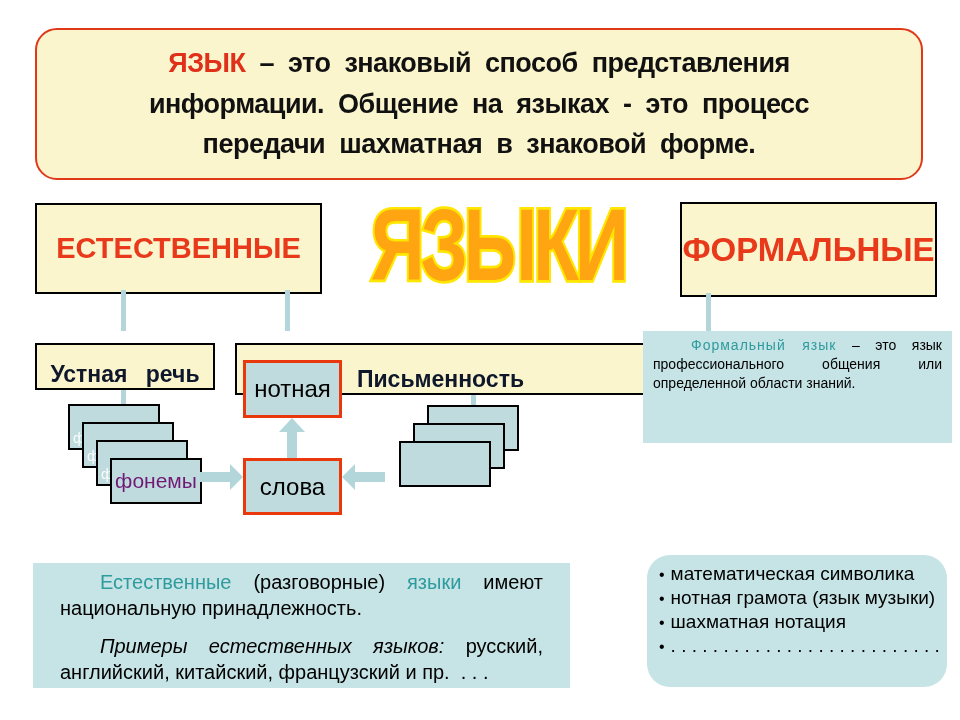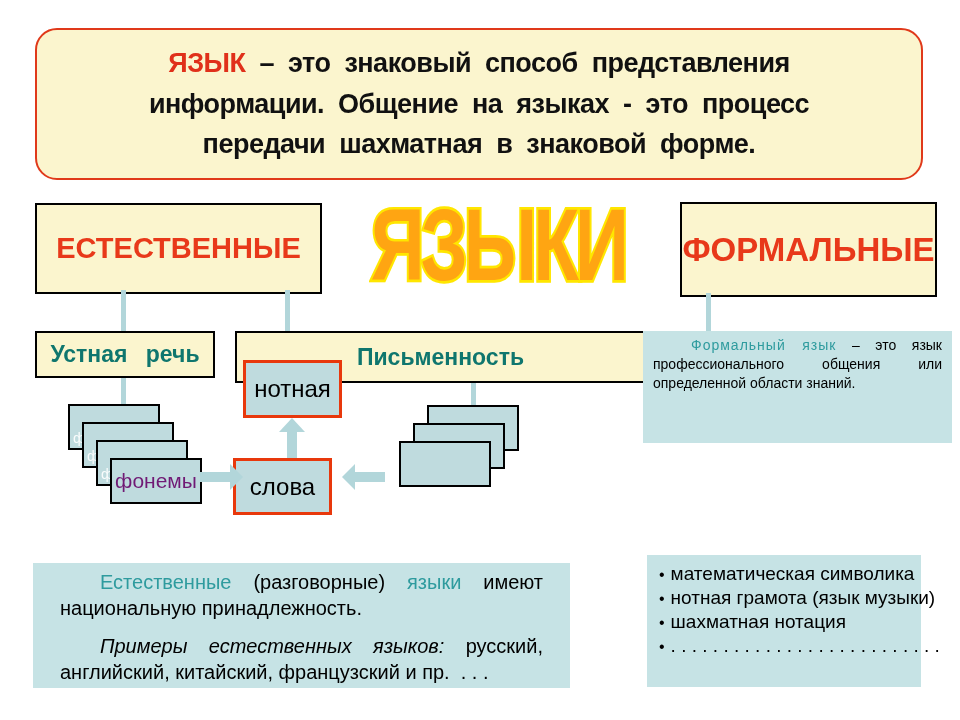--- a/index.html
+++ b/index.html
@@ -24,40 +24,40 @@
   
   .big-title{position:absolute;left:348px;top:188px;width:300px;height:114px;
     display:flex;align-items:center;justify-content:center;}
   .big-title span{font-size:96px;font-weight:bold;white-space:nowrap;
     color:#FFA512;letter-spacing:-5px;
     -webkit-text-stroke:5px #FFE600;paint-order:stroke fill;
     transform:scale(0.78,1.06);transform-origin:center;}
 
   
   .sub-box{position:absolute;background:#FBF5CE;border:2px solid #000;
-    display:flex;align-items:center;justify-content:center;
-    color:#0f766e;font-weight:bold;font-size:23px;}
+    display:flex;align-items:flex-end;justify-content:center;
+    color:#0f172a;font-weight:bold;font-size:23px;margin-top:12px;}
   .oral-box{left:35px;top:331px;width:176px;height:43px;word-spacing:12px;}
   .written-box{left:235px;top:331px;width:407px;height:48px;}
 
   
   .conn{position:absolute;width:5px;background:#B2D6DA;}
 
   
   .card{position:absolute;width:88px;height:42px;background:#BFDBDE;border:2px solid #000;}
   .card .ghost{position:absolute;left:3px;bottom:2px;font-size:15px;color:rgba(255,255,255,.9);}
   .card-label{position:absolute;display:flex;align-items:center;justify-content:center;
     width:88px;height:42px;background:#BFDBDE;border:2px solid #000;
     font-size:21px;color:#701a75;}
 
   
   .red-box{position:absolute;background:#BFDBDE;border:3px solid #E8380C;
     display:flex;align-items:center;justify-content:center;font-size:24px;color:#000;}
   .phrases-box{left:243px;top:360px;width:93px;height:52px;z-index:5;}
-  .words-box{left:233px;top:458px;width:93px;height:51px;}
+  .words-box{left:243px;top:458px;width:93px;height:51px;}
 
   
   .arrow-part{position:absolute;}
   .shaft-v{width:10px;background:#B2D6DA;}
   .shaft-h{height:10px;background:#B2D6DA;}
   .head-up{width:0;height:0;border-left:13px solid transparent;border-right:13px solid transparent;
     border-bottom:14px solid #B2D6DA;}
   .head-right{width:0;height:0;border-top:13px solid transparent;border-bottom:13px solid transparent;
     border-left:13px solid #B2D6DA;}
   .head-left{width:0;height:0;border-top:13px solid transparent;border-bottom:13px solid transparent;
@@ -69,22 +69,22 @@
     font-size:14px;line-height:1.35;text-align:justify;text-indent:38px;}
   .teal{color:#2E9B9E;}
   .formal-panel .teal{letter-spacing:1px;}
 
   .natural-panel{left:33px;top:563px;width:537px;height:125px;padding:7px 27px;
     font-size:20px;line-height:1.28;}
   .natural-panel p{margin:0;text-align:justify;text-indent:40px;}
   .natural-panel p + p{margin-top:13px;}
   .italic{font-style:italic;}
 
-  .examples-panel{left:647px;top:555px;width:274px;height:132px;padding:7px 8px 6px 12px;
-    font-size:19px;line-height:1.26;}
+  .examples-panel{left:647px;top:555px;width:300px;height:132px;padding:7px 8px 6px 12px;
+    font-size:19px;line-height:1.26;border-radius:23px;}
   .bullet-line{white-space:nowrap;}
   .bullet{margin-right:6px;font-size:16px;}
 </style>
 </head>
 <body>
 
 <div id="slide">
 
   <div class="def-box">
     <div>

